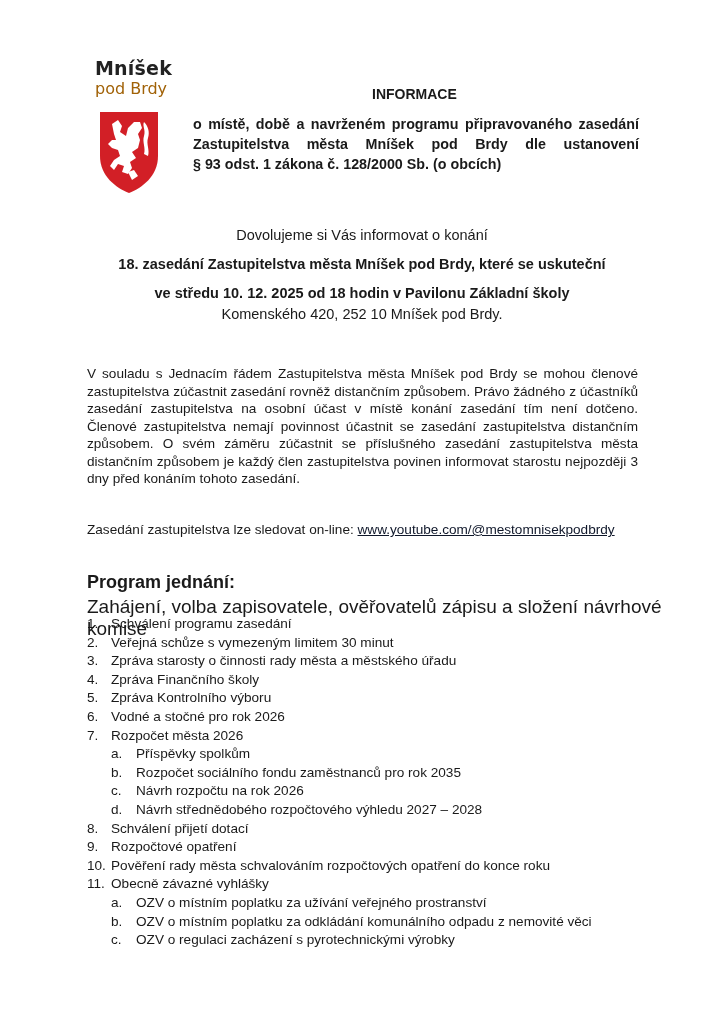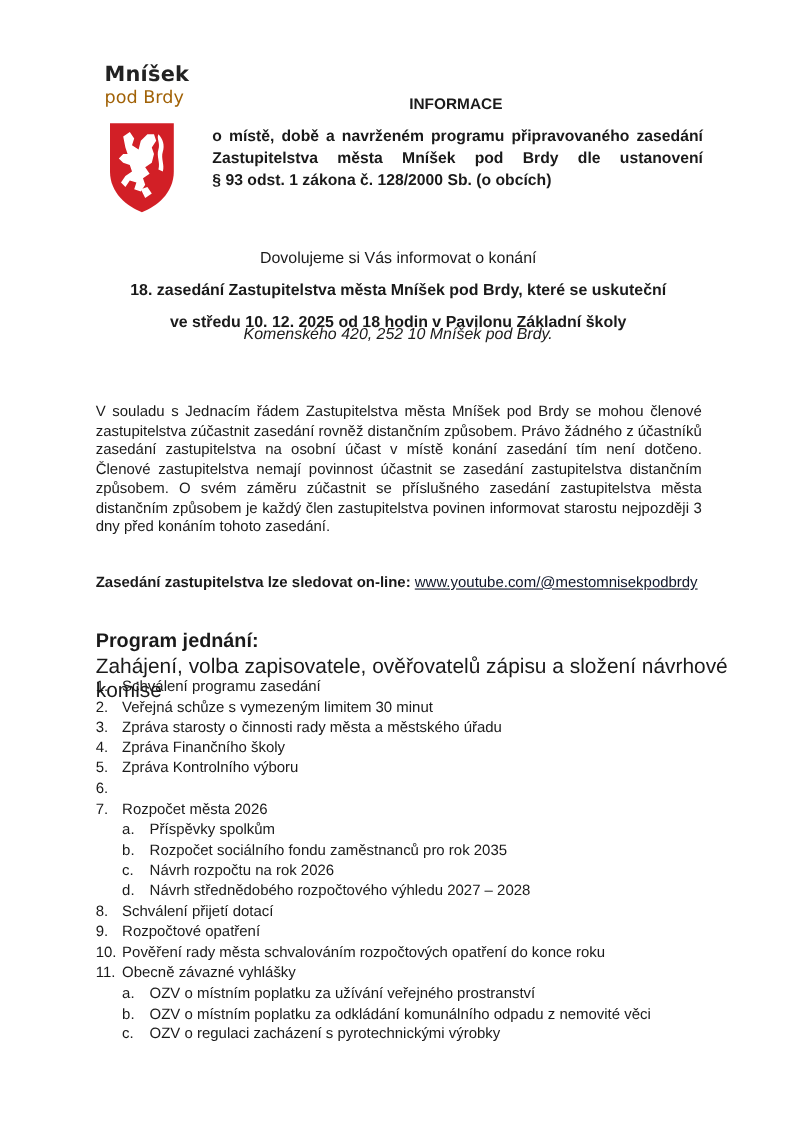--- a/index.html
+++ b/index.html
@@ -24,28 +24,28 @@
       position: absolute; left: 193px; top: 114px; width: 446px; font-weight: bold;
       font-size: 14.3px; line-height: 20px; text-align: justify; text-align-last: left;
     }
     .info-sub .l1, .info-sub .l2 { display: block; text-align: justify; text-align-last: justify; }
     .info-sub .l3 { display: block; }
 
     .center-block { position: absolute; left: 0; width: 724px; text-align: center; font-size: 14.5px; }
     .c1 { top: 227px; }
     .c2 { top: 256px; font-weight: bold; }
     .c3 { top: 285px; font-weight: bold; }
-    .c4 { top: 296px; font-style: italic; }
+    .c4 { top: 306px; }
 
     .para {
       position: absolute; left: 87px; top: 365px; width: 551px; font-size: 13.6px; line-height: 17.5px;
       text-align: justify;
     }
     .online { position: absolute; left: 87px; top: 522px; font-size: 13.6px; }
-    .online b { font-weight: bold; }
+    .online b { font-weight: normal; }
     .online a { color: #0f172a; text-decoration: underline; }
 
     .prog-head { position: absolute; left: 87px; top: 572px; font-size: 18px; font-weight: bold; }
     .prog-intro { position: absolute; left: 87px; top: 596px; font-size: 19px; }
     .prog-list { position: absolute; left: 87px; top: 615px; width: 560px; font-size: 13.6px; }
     .item { position: relative; height: 18.6px; line-height: 18.6px; }
     .item .num { position: absolute; left: 0; }
     .item .txt { position: absolute; left: 24px; white-space: nowrap; }
     .item.sub .num { left: 24px; }
     .item.sub .txt { left: 49px; }
@@ -105,20 +105,21 @@
     <div class="item">
       <span class="num">4.</span>
       <span class="txt">Zpráva Finančního školy</span>
     </div>
     <div class="item">
       <span class="num">5.</span>
       <span class="txt">Zpráva Kontrolního výboru</span>
     </div>
     <div class="item">
       <span class="num">6.</span>
+      <span class="txt">Vodné a stočné pro rok 2026</span>
     </div>
     <div class="item">
       <span class="num">7.</span>
       <span class="txt">Rozpočet města 2026</span>
     </div>
     <div class="item sub">
       <span class="num">a.</span>
       <span class="txt">Příspěvky spolkům</span>
     </div>
     <div class="item sub">

